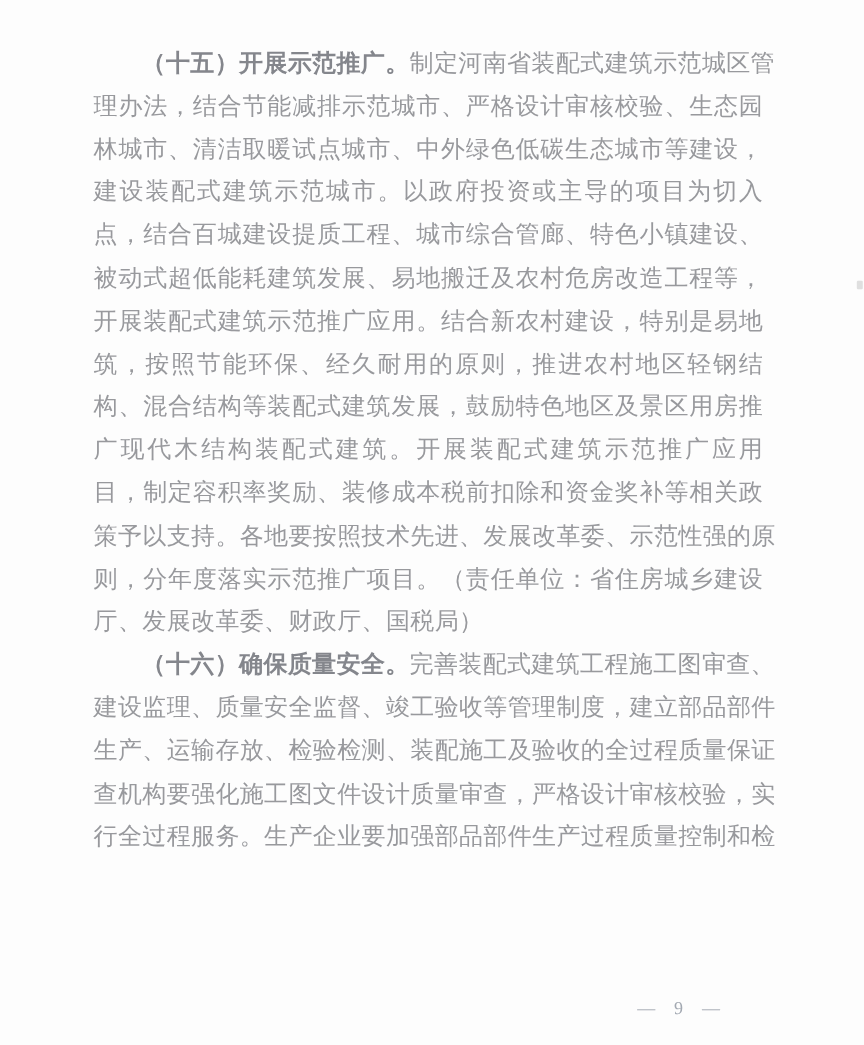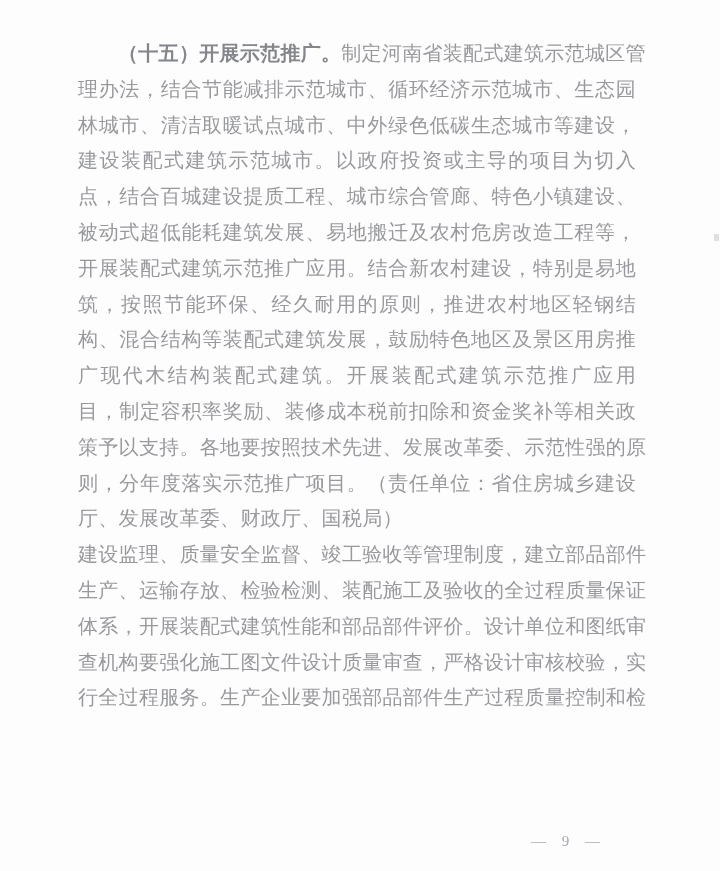--- a/index.html
+++ b/index.html
@@ -61,37 +61,37 @@
     opacity: 0.85;
   }
 </style>
 </head>
 <body>
 
 <div class="page">
   <div class="text-block">
 
     <div class="line indent"><span class="sec-heading">（十五）开展示范推广。</span><span>制定河南省装配式建筑示范城区管</span></div>
-    <div class="line">理办法，结合节能减排示范城市、循环经济示范城市、生态园</div>
+    <div class="line">理办法，结合节能减排示范城市、严格设计审核校验、生态园</div>
     <div class="line">林城市、清洁取暖试点城市、中外绿色低碳生态城市等建设，</div>
     <div class="line">建设装配式建筑示范城市。以政府投资或主导的项目为切入</div>
     <div class="line">点，结合百城建设提质工程、城市综合管廊、特色小镇建设、</div>
     <div class="line">被动式超低能耗建筑发展、易地搬迁及农村危房改造工程等，</div>
     <div class="line">开展装配式建筑示范推广应用。结合新农村建设，特别是易地</div>
     <div class="line">筑，按照节能环保、经久耐用的原则，推进农村地区轻钢结</div>
     <div class="line">构、混合结构等装配式建筑发展，鼓励特色地区及景区用房推</div>
     <div class="line">广现代木结构装配式建筑。开展装配式建筑示范推广应用</div>
     <div class="line">目，制定容积率奖励、装修成本税前扣除和资金奖补等相关政</div>
     <div class="line">策予以支持。各地要按照技术先进、发展改革委、示范性强的原</div>
     <div class="line">则，分年度落实示范推广项目。（责任单位：省住房城乡建设</div>
     <div class="line para-end">厅、发展改革委、财政厅、国税局）</div>
 
+    <div class="line indent"><span class="sec-heading">（十六）确保质量安全。</span><span>完善装配式建筑工程施工图审查、</span></div>
     <div class="line">建设监理、质量安全监督、竣工验收等管理制度，建立部品部件</div>
     <div class="line">生产、运输存放、检验检测、装配施工及验收的全过程质量保证</div>
-    <div class="line">体系，开展装配式建筑性能和部品部件评价。设计单位和图纸审</div>
     <div class="line">查机构要强化施工图文件设计质量审查，严格设计审核校验，实</div>
     <div class="line">行全过程服务。生产企业要加强部品部件生产过程质量控制和检</div>
 
   </div>
 
   <div class="footer">— 9 —</div>
   <div class="speck"></div>
 </div>
 
 </body></html>

